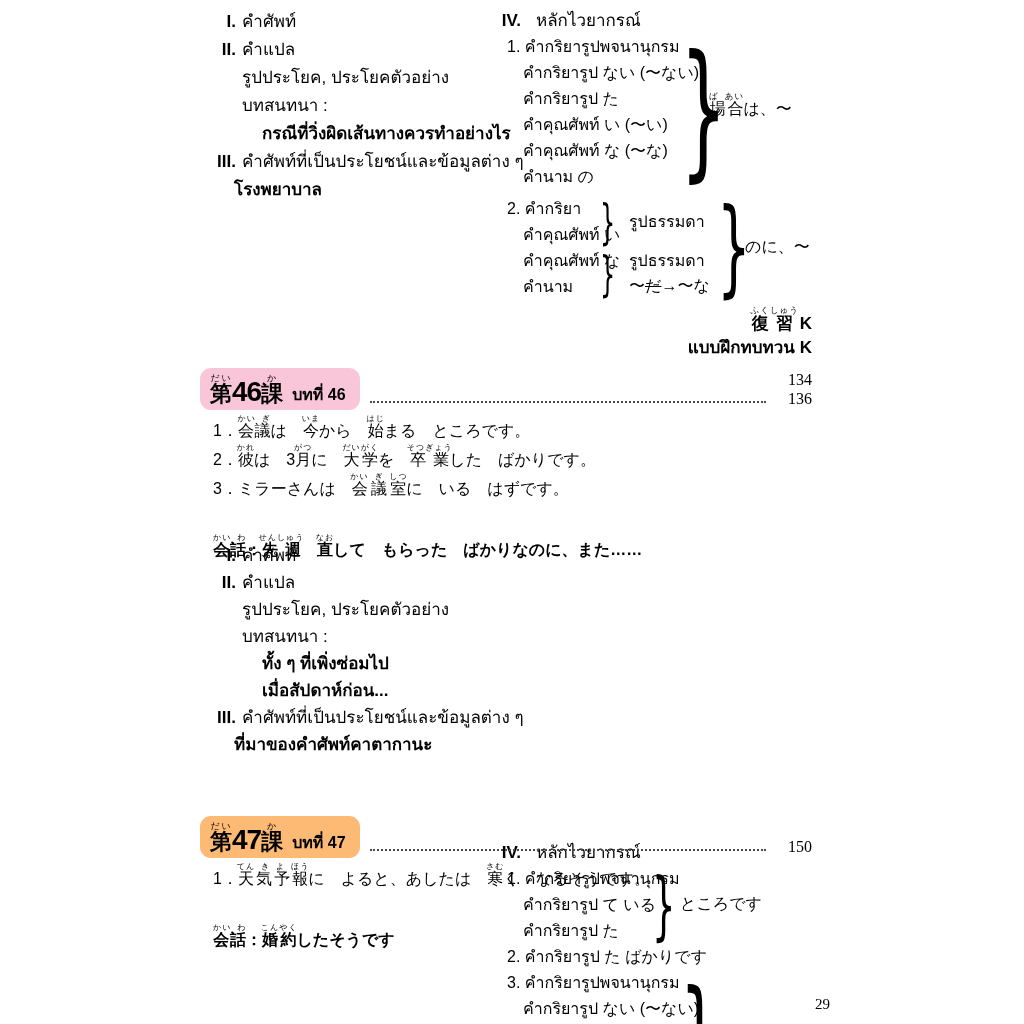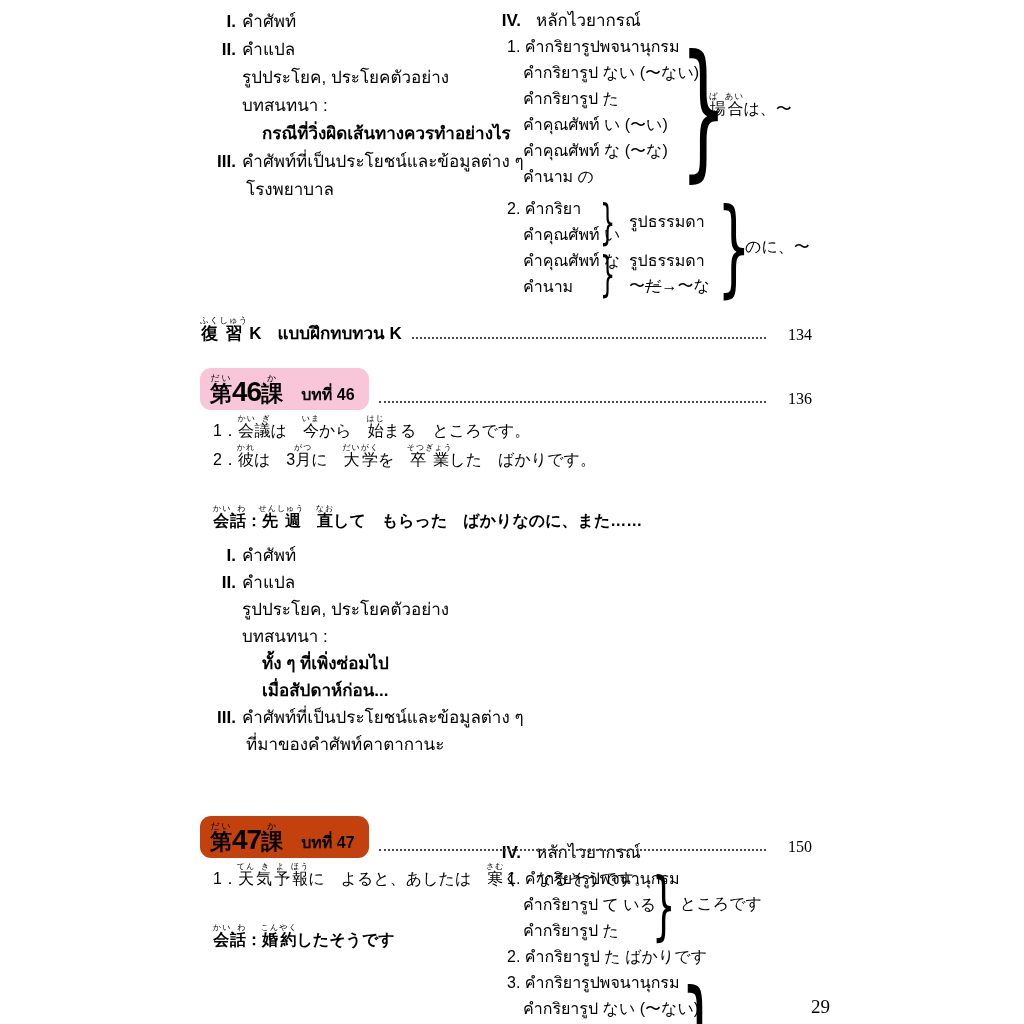--- a/index.html
+++ b/index.html
@@ -10,21 +10,21 @@
   }
   .abs{position:absolute;}
 
   
   .outline-left{width:300px;padding-top:6px;font-size:17px;}
   .outline-left .row{display:flex;line-height:28px;white-space:nowrap;}
   .outline-left.tight .row{line-height:27px;}
   .numeral{width:30px;text-align:right;font-weight:bold;padding-right:6px;flex:none;}
   .sub1{margin-left:36px;}
   .sub-bold{margin-left:56px;font-weight:bold;}
-  .sub-bold2{margin-left:40px;font-weight:normal;}
+  .sub-bold2{margin-left:28px;font-weight:bold;}
 
   .outline-right{width:345px;padding-top:6px;font-size:16px;position:relative;}
   .outline-right .row{line-height:26px;white-space:nowrap;}
   .rhead{display:flex;font-size:17px;gap:9px;}
   .rnum{padding-left:20px;}
   .rsub{padding-left:36px;}
   .gap6{height:6px;}
 
   
   .brace{
@@ -43,37 +43,37 @@
   .tocrow{display:flex;align-items:flex-end;width:612px;}
   .leader{flex:1;border-bottom:2px dotted #4a4a4a;margin:0 10px 7px 10px;height:0;}
   .tocpage{
     font-family:"Liberation Serif","DejaVu Serif",serif;
     font-size:16px;width:36px;text-align:right;flex:none;line-height:22px;
   }
   .review-text{font-weight:bold;font-size:17px;line-height:24px;white-space:nowrap;}
 
   
   .lesson-box{
-    display:inline-flex;align-items:flex-end;gap:18px;
+    display:inline-flex;align-items:flex-end;gap:9px;
     border-radius:11px;padding:12px 14px 4px 10px;height:26px;flex:none;justify-content:center;
   }
   .lesson-jp{font-weight:bold;font-size:22px;line-height:24px;white-space:nowrap;}
   .lesson-jp .num{font-size:28px;letter-spacing:-1px;}
   .lesson-jp rt{font-size:9px;}
   .lesson-thai{font-weight:bold;font-size:16px;line-height:16px;padding-bottom:3px;white-space:nowrap;}
 
   
   .sentences{font-size:16px;}
   .sentence{height:29px;line-height:29px;white-space:nowrap;}
   .sentence rt{font-size:8px;}
   .kaiwa{font-weight:bold;margin-top:32px;}
 
   .pagenum{
     font-family:"Liberation Serif","DejaVu Serif",serif;
-    font-size:19px;width:40px;text-align:right;
+    font-size:15px;width:40px;text-align:right;
   }
 </style>
 </head>
 <body>
 
 <div class="abs outline-left" style="left:206px;top:2px;">
   <div class="row">
     <span class="numeral">I.</span>
     <span>คำศัพท์</span>
   </div>
@@ -125,39 +125,40 @@
   <span class="brace" style="left:113px;top:248px;font-size:48px;line-height:48px;">}</span>
   <div class="brace-result two-line" style="left:142px;top:246px;">
     <div>รูปธรรมดา</div>
     <div><span>〜</span><span class="strike">だ</span><span>→〜な</span></div>
   </div>
 
   <span class="brace" style="left:230px;top:192px;font-size:106px;line-height:106px;">}</span>
   <div class="brace-result" style="left:258px;top:232px;">のに、〜</div>
 </div>
 
-<div class="abs tocrow" style="left:200px;top:306px;height:40px;">
+<div class="abs tocrow" style="left:200px;top:306px;height:40px;flex-direction:column;">
   <span class="review-text"><ruby>復<rt>ふく</rt></ruby><ruby>習<rt>しゅう</rt></ruby> K</span>
   <span class="review-text" style="margin-left:16px;">แบบฝึกทบทวน K</span>
   <span class="leader"></span>
   <span class="tocpage">134</span>
 </div>
 
 <div class="abs tocrow" style="left:200px;top:366px;height:44px;">
   <span class="lesson-box" style="background: rgb(248, 198, 216);">
     <span class="lesson-jp"><ruby><span>第</span><rt>だい</rt></ruby><span class="num">46</span><ruby><span>課</span><rt>か</rt></ruby></span>
     <span class="lesson-thai">บทที่ 46</span>
   </span>
   <span class="leader"></span>
   <span class="tocpage">136</span>
 </div>
 
 <div class="abs sentences" style="left:213px;top:414px;">
   <div class="sentence">1．<ruby>会議<rt>かい ぎ</rt></ruby>は　<ruby>今<rt>いま</rt></ruby>から　<ruby>始<rt>はじ</rt></ruby>まる　ところです。</div>
   <div class="sentence">2．<ruby>彼<rt>かれ</rt></ruby>は　3<ruby>月<rt>がつ</rt></ruby>に　<ruby>大学<rt>だいがく</rt></ruby>を　<ruby>卒業<rt>そつぎょう</rt></ruby>した　ばかりです。</div>
+  <div class="sentence">3．ミラーさんは　<ruby>会議室<rt>かい ぎ しつ</rt></ruby>に　いる　はずです。</div>
   <div class="sentence kaiwa"><ruby>会話<rt>かい わ</rt></ruby>：<ruby>先週<rt>せんしゅう</rt></ruby>　<ruby>直<rt>なお</rt></ruby>して　もらった　ばかりなのに、また……</div>
 </div>
 
 <div class="abs outline-left tight" style="left:206px;top:536px;">
   <div class="row">
     <span class="numeral">I.</span>
     <span>คำศัพท์</span>
   </div>
   <div class="row">
     <span class="numeral">II.</span>
@@ -198,21 +199,21 @@
   <div class="row rsub">คำคุณศัพท์ い (〜い)</div>
 
   <span class="brace" style="left:165px;top:34px;font-size:74px;line-height:74px;">}</span>
   <div class="brace-result" style="left:193px;top:57px;">ところです</div>
 
   <span class="brace" style="left:193px;top:140px;font-size:124px;line-height:124px;">}</span>
   <div class="brace-result" style="left:221px;top:189px;">はずです</div>
 </div>
 
 <div class="abs tocrow" style="left:200px;top:814px;height:44px;">
-  <span class="lesson-box" style="background: #c2410c;">
+  <span class="lesson-box" style="background: #fdba74;">
     <span class="lesson-jp"><ruby><span>第</span><rt>だい</rt></ruby><span class="num">47</span><ruby><span>課</span><rt>か</rt></ruby></span>
     <span class="lesson-thai">บทที่ 47</span>
   </span>
   <span class="leader"></span>
   <span class="tocpage">150</span>
 </div>
 
 <div class="abs sentences" style="left:213px;top:862px;">
   <div class="sentence">1．<ruby>天気予報<rt>てん き よ ほう</rt></ruby>に　よると、あしたは　<ruby>寒<rt>さむ</rt></ruby>く　なるそうです。</div>
   <div class="sentence kaiwa"><ruby>会話<rt>かい わ</rt></ruby>：<ruby>婚約<rt>こんやく</rt></ruby>したそうです</div>

